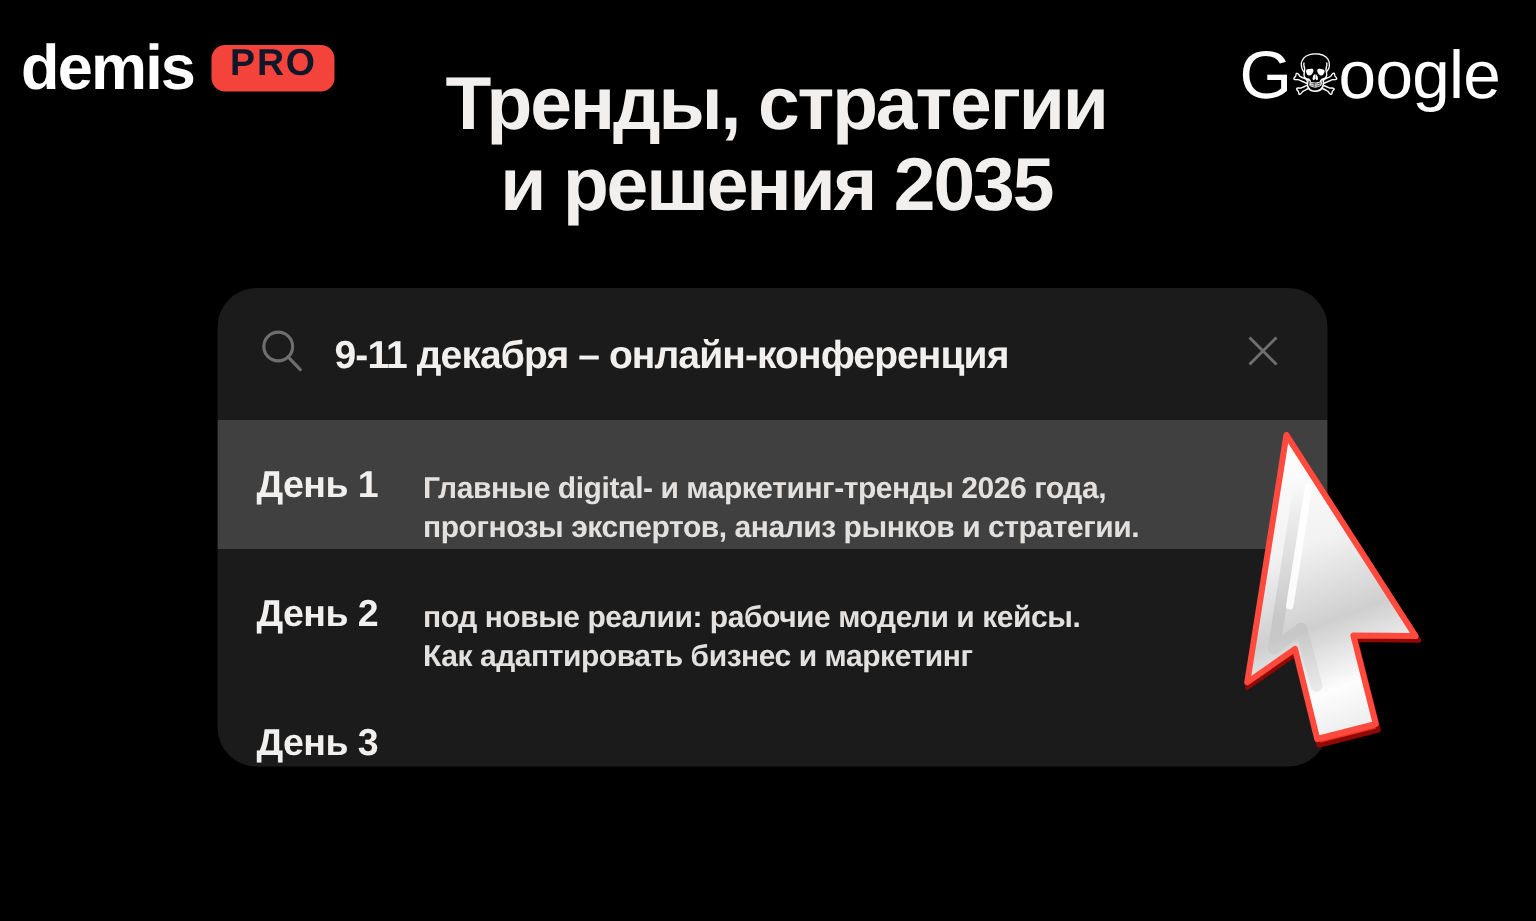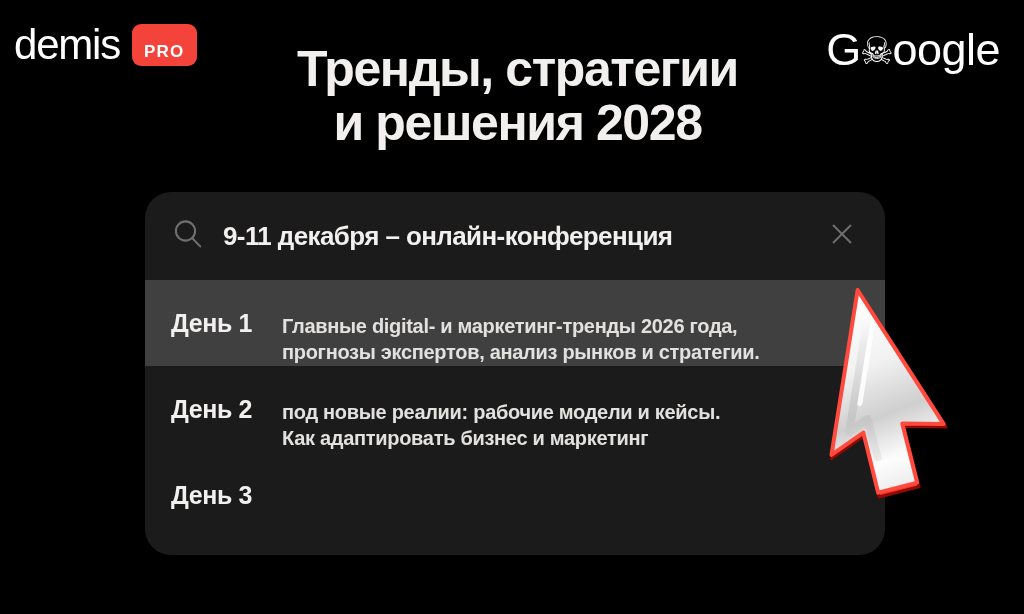--- a/index.html
+++ b/index.html
@@ -16,33 +16,33 @@
     background:#000000;
   }
 
   
   .brand{
     position:absolute; left:14px; top:24px;
     display:flex; align-items:center; gap:12px;
   }
   .brand-word{
     font-size:42px;
-    font-weight:400;
+    font-weight:700;
     letter-spacing:-1.2px;
     color:#ffffff;
     line-height:1;
   }
   .pro-badge{
     background:#F4433A;
-    color:#ffffff;
-    font-size:17px;
+    color:#0f172a;
+    font-size:25px;
     font-weight:700;
     letter-spacing:1.2px;
     border-radius:9px;
-    padding:19px 12px 6px 12px;
+    padding:0 12px 6px 12px;
     line-height:1;
   }
 
   
   .goog{
     position:absolute; right:24px; top:27px;
     display:flex; align-items:center;
     color:#ffffff;
     font-size:45px;
     font-weight:400;
@@ -68,21 +68,21 @@
     line-height:1.08;
     letter-spacing:-1.4px;
     padding-left:11px;
   }
   .headline .l2{ display:block; }
 
   
   .card{
     position:absolute;
     left:145px; top:192px;
-    width:740px; height:363px;
+    width:740px; height:319px;
     background:#1B1B1B;
     border-radius:26px;
     overflow:hidden;
     z-index:2;
   }
 
   
   .search-row{
     height:88px;
     display:flex; align-items:center;
@@ -153,21 +153,21 @@
   </div>
 
   <div class="goog">
     <span>G</span>
     <span class="skull">☠</span>
     <span>oogle</span>
   </div>
 
   <h1 class="headline">
     <span class="l1">Тренды, стратегии</span>
-    <span class="l2">и решения 2028</span>
+    <span class="l2">и решения 2035</span>
   </h1>
 
   <div class="card">
 
     <div class="search-row">
       <span class="search-icon">
         <svg width="34" height="34" viewBox="0 0 34 34" fill="none" aria-hidden="true">
           <circle cx="14.5" cy="14" r="9.6" stroke="#6E6E6E" stroke-width="2.1"></circle>
           <line x1="21.4" y1="21.2" x2="29.2" y2="29.4" stroke="#6E6E6E" stroke-width="2.1" stroke-linecap="round"></line>
         </svg>

